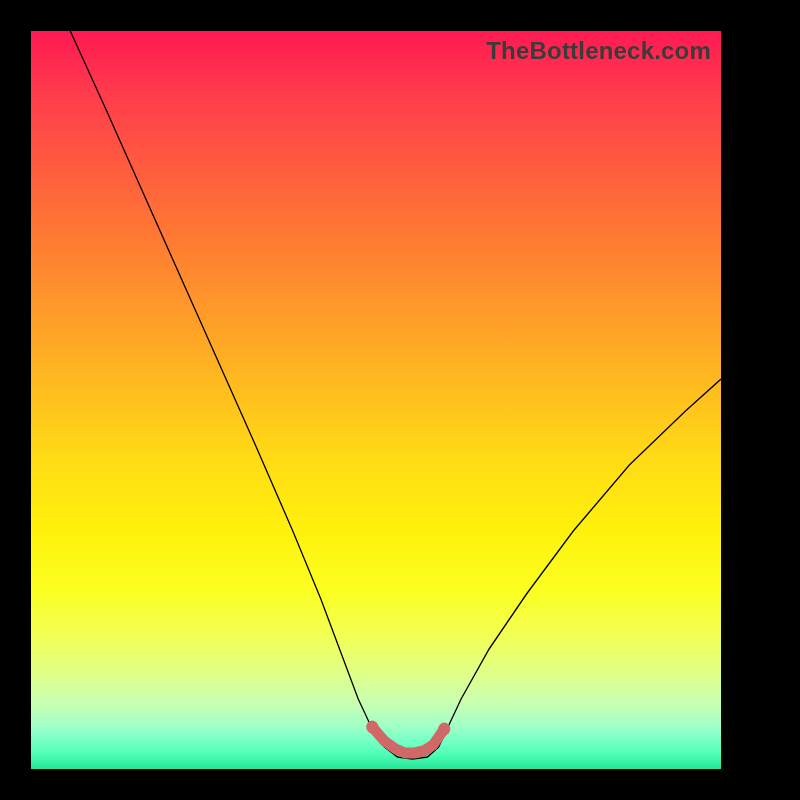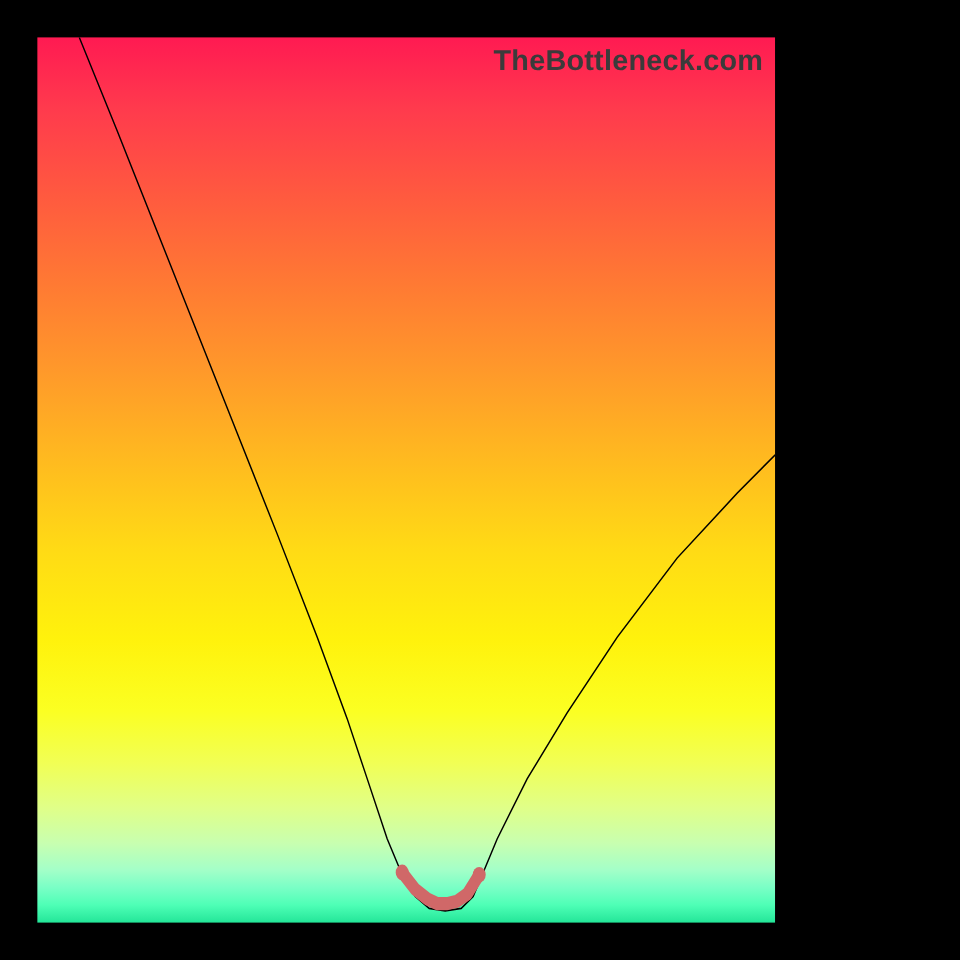--- a/index.html
+++ b/index.html
@@ -13,21 +13,21 @@
   .stage {
     position: relative;
     width: 800px;
     height: 800px;
     background: #000;
   }
   .plot {
     position: absolute;
     left: 31px;
     top: 31px;
-    width: 615px;
+    width: 690px;
     height: 738px;
     overflow: hidden;
   }
   .grad {
     position: absolute;
     left: 0; top: 0; right: 0; bottom: 0;
     background: linear-gradient(to bottom,
       #ff1a52 0%,
       #ff3a4d 8%,
       #ff5a3f 18%,

